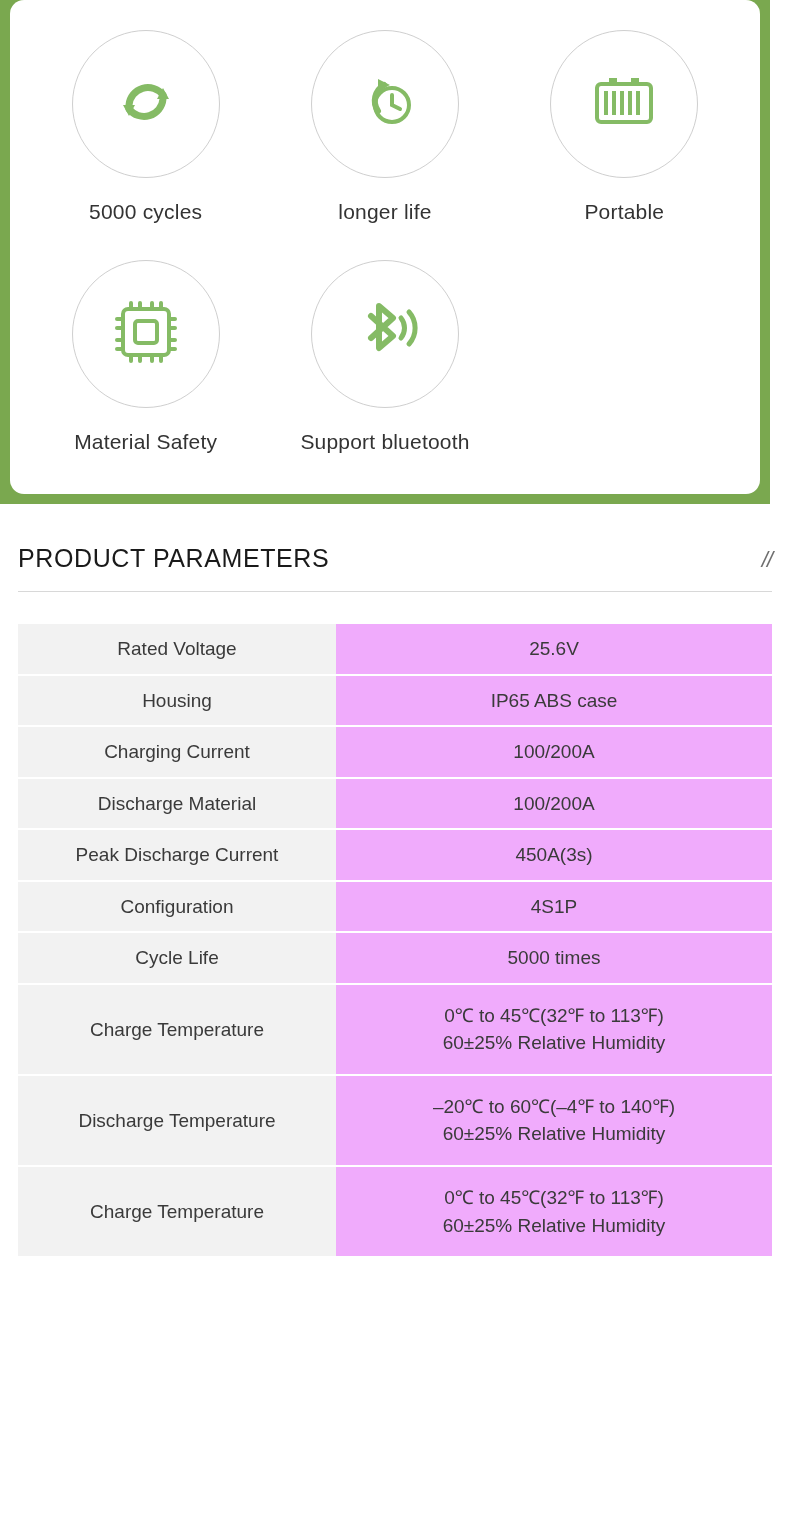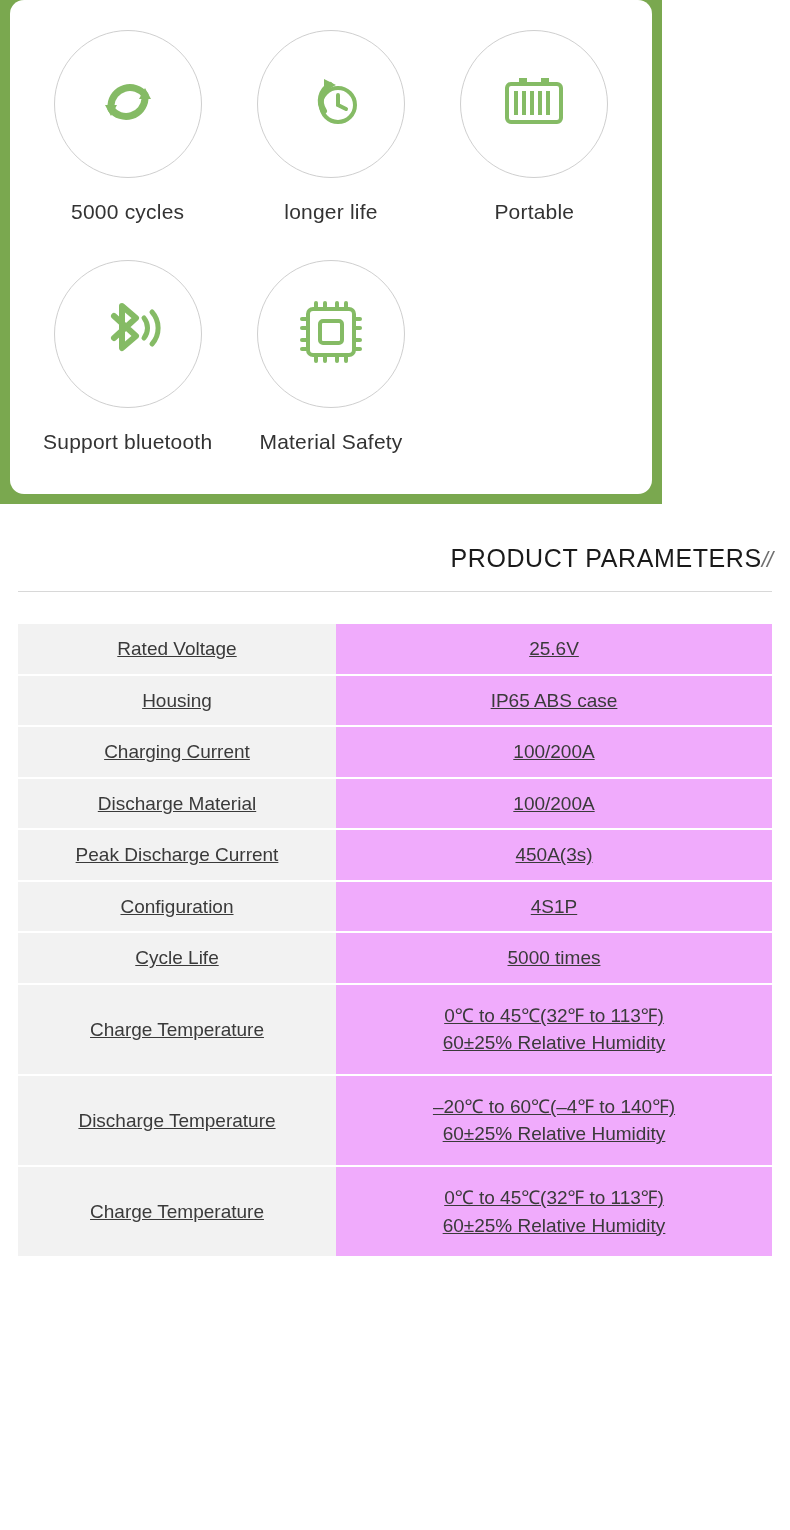--- a/index.html
+++ b/index.html
@@ -12,21 +12,21 @@
     width: 790px;
     min-height: 1530px;
     position: relative;
     background: #ffffff;
   }
 
   
   .features-band {
     background: #7aa84f;
     padding: 0 10px 10px 10px;
-    width: 662px;
+    width: 770px;
   }
   .features-card {
     background: #ffffff;
     border-radius: 14px;
     padding: 30px 16px 40px 16px;
   }
   .feature-grid {
     display: grid;
     grid-template-columns: repeat(3, 1fr);
     row-gap: 36px;
@@ -54,21 +54,21 @@
     letter-spacing: .2px;
   }
 
   
   .params-section {
     padding: 40px 18px 0 18px;
   }
   .section-head {
     display: flex;
     align-items: baseline;
-    justify-content: flex-end;
+    justify-content: space-between;
     border-bottom: 1px solid #d8d8d8;
     padding-bottom: 18px;
   }
   .section-title {
     font-size: 25px;
     letter-spacing: .6px;
     color: #1a1a1a;
     font-weight: 400;
   }
   .section-mark {
@@ -85,21 +85,20 @@
     border-collapse: collapse;
     table-layout: fixed;
   }
   .spec-table td {
     border-bottom: 2px solid #ffffff;
     text-align: center;
     color: #3a3a3a;
     font-size: 19px;
     padding: 11px 6px;
     line-height: 1.45;
-    text-decoration: underline;
   }
   .spec-table td.k {
     width: 318px;
     background: #f2f2f2;
   }
   .spec-table td.v {
     background: #f0abfc;
   }
   .spec-table tr.tall td {
     padding: 17px 6px;
@@ -157,33 +156,20 @@
                   <line x1="19" y1="21" x2="19" y2="45"></line>
                   <line x1="27" y1="21" x2="27" y2="45"></line>
                   <line x1="35" y1="21" x2="35" y2="45"></line>
                   <line x1="43" y1="21" x2="43" y2="45"></line>
                   <line x1="51" y1="21" x2="51" y2="45"></line>
                 </g>
               </svg>
             </span>
           </div>
           <div class="feature-label">Portable</div>
-        </div>
-
-        <div class="feature">
-          <div class="feature-circle">
-            <span>
-              <svg width="80" height="76" viewBox="0 0 80 76">
-                <path d="M26 22 L48 42 L34 54 L34 12 L48 24 L26 44" fill="none" stroke="#85bb65" stroke-width="6" stroke-linecap="round" stroke-linejoin="round"></path>
-                <path d="M56 24 A16 16 0 0 1 56 44" fill="none" stroke="#85bb65" stroke-width="5" stroke-linecap="round"></path>
-                <path d="M64 18 A24 24 0 0 1 64 50" fill="none" stroke="#85bb65" stroke-width="5" stroke-linecap="round"></path>
-              </svg>
-            </span>
-          </div>
-          <div class="feature-label">Support bluetooth</div>
         </div>
 
         <div class="feature">
           <div class="feature-circle">
             <span>
               <svg width="78" height="74" viewBox="0 0 78 74">
                 <rect x="16" y="14" width="46" height="46" rx="5" fill="none" stroke="#85bb65" stroke-width="4"></rect>
                 <rect x="28" y="26" width="22" height="22" rx="3" fill="none" stroke="#85bb65" stroke-width="4"></rect>
                 <g stroke="#85bb65" stroke-width="4" stroke-linecap="round">
                   <line x1="24" y1="8" x2="24" y2="14"></line>
@@ -202,20 +188,33 @@
                     <line x1="62" y1="33" x2="68" y2="33"></line>
                   <line x1="62" y1="45" x2="68" y2="45"></line>
                     <line x1="62" y1="54" x2="68" y2="54"></line>
                 </g>
               </svg>
             </span>
           </div>
           <div class="feature-label">Material Safety</div>
         </div>
 
+        <div class="feature">
+          <div class="feature-circle">
+            <span>
+              <svg width="80" height="76" viewBox="0 0 80 76">
+                <path d="M26 22 L48 42 L34 54 L34 12 L48 24 L26 44" fill="none" stroke="#85bb65" stroke-width="6" stroke-linecap="round" stroke-linejoin="round"></path>
+                <path d="M56 24 A16 16 0 0 1 56 44" fill="none" stroke="#85bb65" stroke-width="5" stroke-linecap="round"></path>
+                <path d="M64 18 A24 24 0 0 1 64 50" fill="none" stroke="#85bb65" stroke-width="5" stroke-linecap="round"></path>
+              </svg>
+            </span>
+          </div>
+          <div class="feature-label">Support bluetooth</div>
+        </div>
+
       </div>
     </div>
   </section>
 
   <section class="params-section">
     <div class="section-head">
       <h2 class="section-title">PRODUCT PARAMETERS</h2>
       <span class="section-mark">//</span>
     </div>
 

